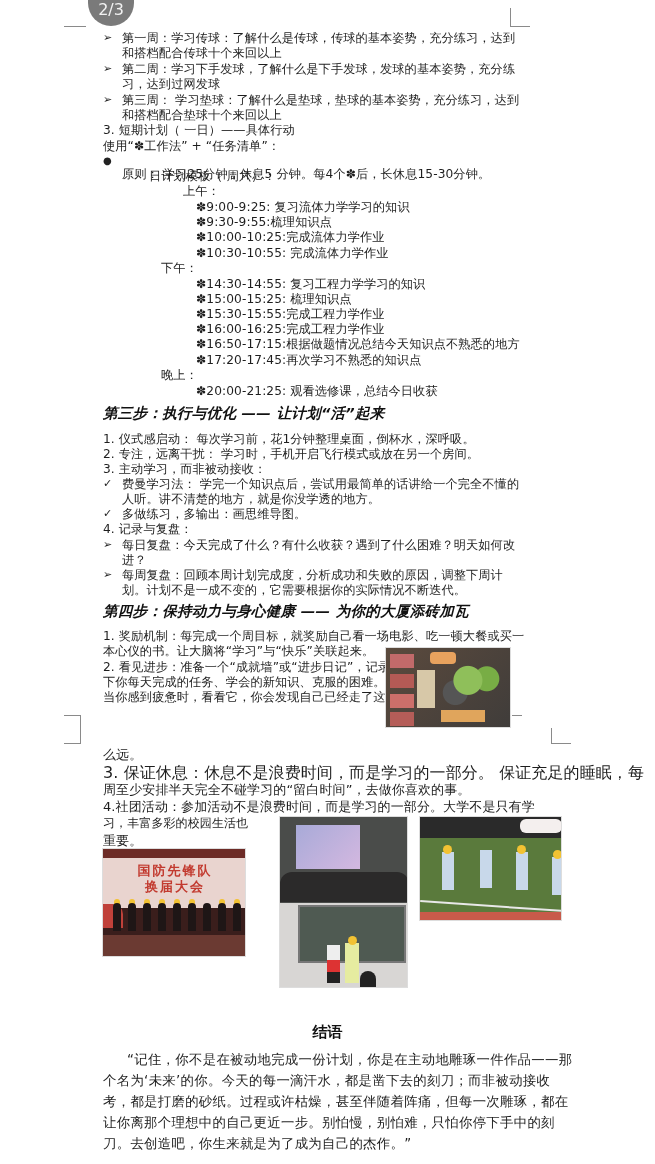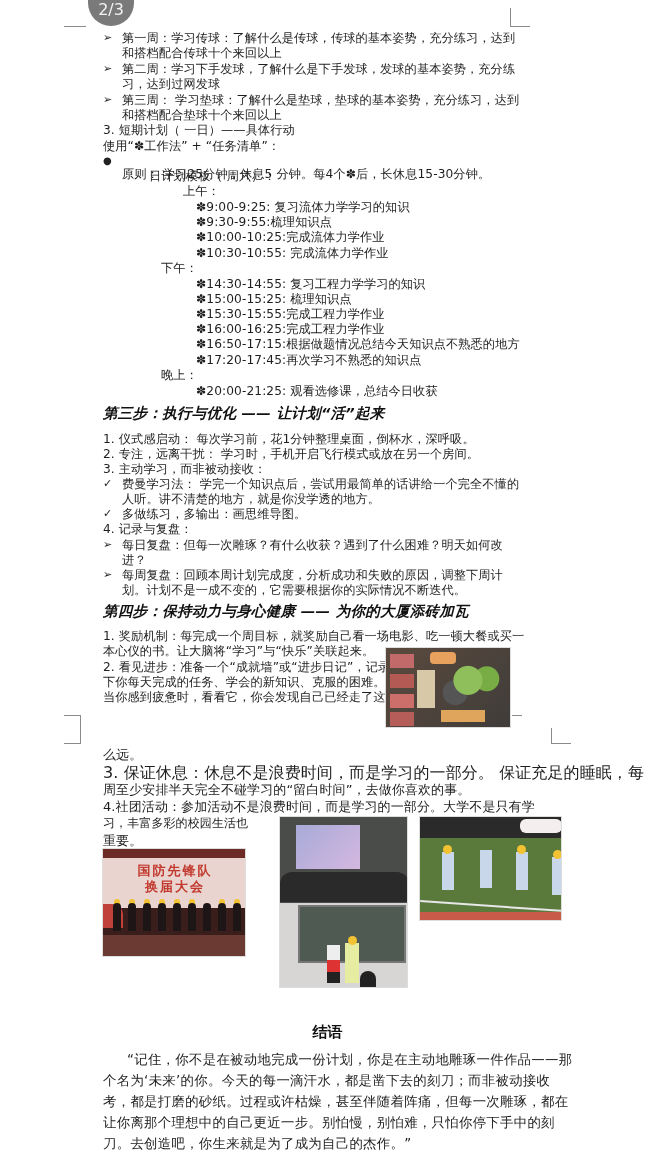--- a/index.html
+++ b/index.html
@@ -61,21 +61,21 @@
 <div class="line" style="left:103px;top:431px;">1.   仪式感启动：  每次学习前，花1分钟整理桌面，倒杯水，深呼吸。</div>
 <div class="line" style="left:103px;top:446px;">2.  专注，远离干扰：  学习时，手机开启飞行模式或放在另一个房间。</div>
 <div class="line" style="left:103px;top:461px;">3.  主动学习，而非被动接收：</div>
 <span class="bullet" style="left:103px;top:477px;">✓</span>
 <div class="line" style="left:122px;top:476px;">费曼学习法：  学完一个知识点后，尝试用最简单的话讲给一个完全不懂的</div>
 <div class="line" style="left:122px;top:491px;">人听。讲不清楚的地方，就是你没学透的地方。</div>
 <span class="bullet" style="left:103px;top:507px;">✓</span>
 <div class="line" style="left:122px;top:506px;">多做练习，多输出：画思维导图。</div>
 <div class="line" style="left:103px;top:521px;">4.  记录与复盘：</div>
 <span class="bullet" style="left:103px;top:538px;">➢</span>
-<div class="line" style="left:122px;top:537px;">每日复盘：但每一次雕琢？有什么收获？遇到了什么困难？明天如何改</div>
+<div class="line" style="left:122px;top:537px;">每日复盘：今天完成了什么？有什么收获？遇到了什么困难？明天如何改</div>
 <div class="line" style="left:122px;top:552px;">进？</div>
 <span class="bullet" style="left:103px;top:568px;">➢</span>
 <div class="line" style="left:122px;top:567px;">每周复盘：回顾本周计划完成度，分析成功和失败的原因，调整下周计</div>
 <div class="line" style="left:122px;top:582px;">划。计划不是一成不变的，它需要根据你的实际情况不断迭代。</div>
 
 <div class="h-step" style="left:103px;top:602px;">第四步：保持动力与身心健康 —— 为你的大厦添砖加瓦</div>
 <div class="line" style="left:103px;top:628px;">1.  奖励机制：每完成一个周目标，就奖励自己看一场电影、吃一顿大餐或买一</div>
 <div class="line" style="left:103px;top:643px;">本心仪的书。让大脑将“学习”与“快乐”关联起来。</div>
 <div class="line" style="left:103px;top:659px;">2.  看见进步：准备一个“成就墙”或“进步日记”，记录</div>
 <div class="line" style="left:103px;top:674px;">下你每天完成的任务、学会的新知识、克服的困难。</div>

